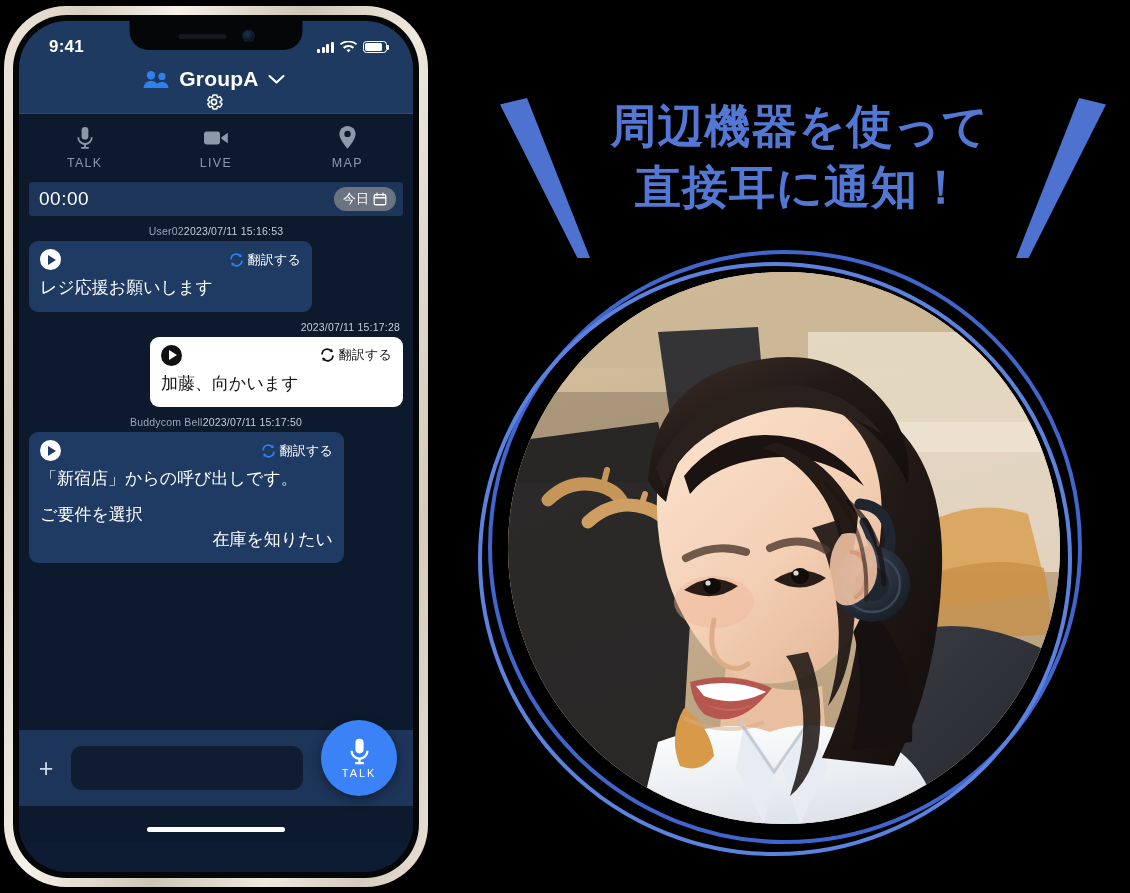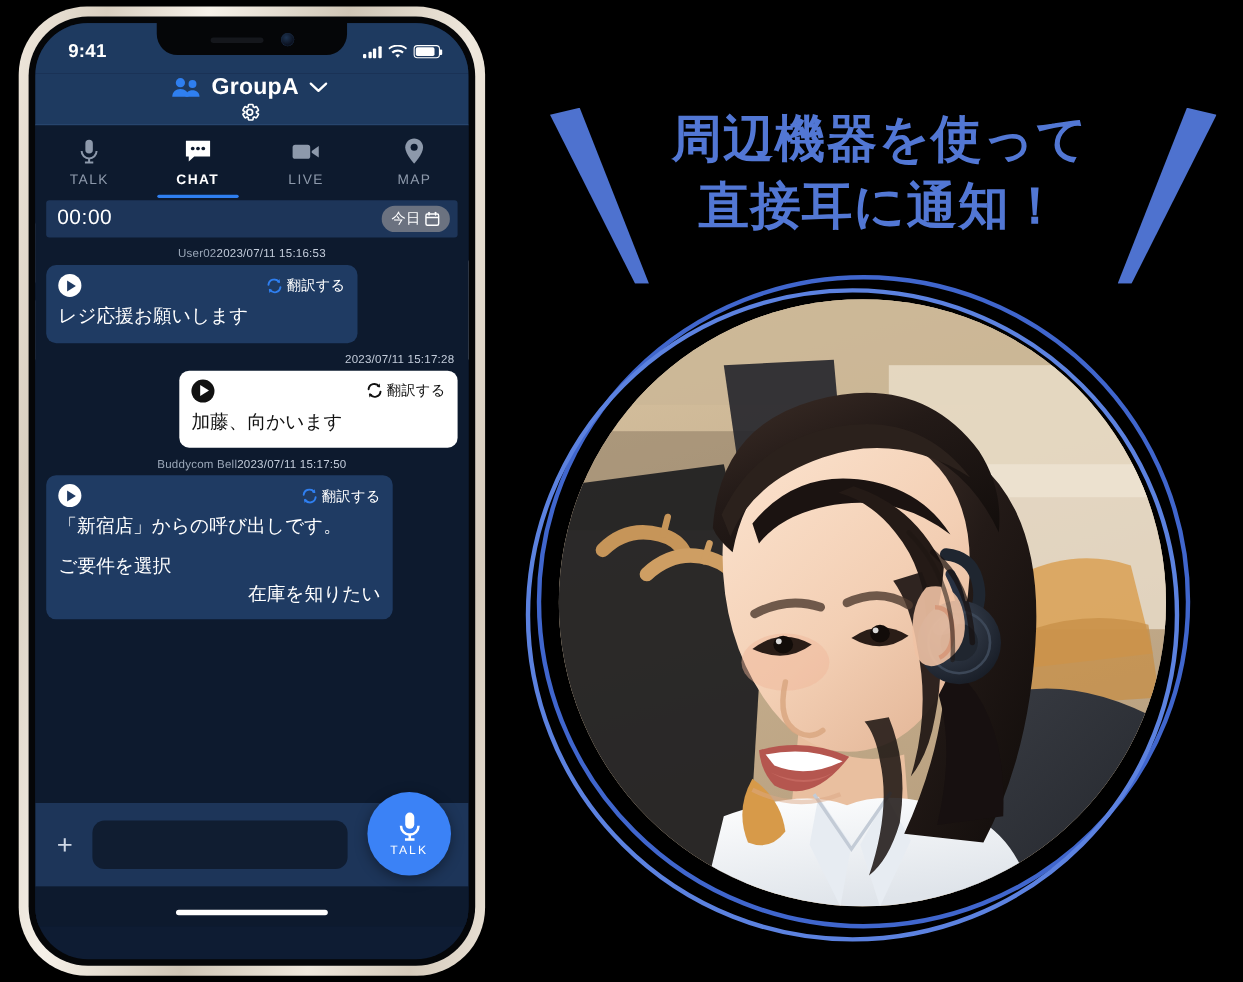--- a/index.html
+++ b/index.html
@@ -8,21 +8,21 @@
     width: 1130px; height: 893px;
     background: #000000;
     overflow: hidden;
     font-family: "Liberation Sans", "DejaVu Sans", sans-serif;
   }
 
   #stage { position: relative; width: 1130px; height: 893px; }
 
   
   #phone-device {
-    position: absolute; left: 17px; top: 6px;
+    position: absolute; left: 4px; top: 6px;
     width: 424px; height: 881px;
     border-radius: 62px;
     background: linear-gradient(100deg,#efe7dc 0%,#d9cfc0 14%,#f6f1e9 30%,#cfc5b5 52%,#efe8dd 72%,#d5cabb 88%,#e8e0d4 100%);
     padding: 9px;
     box-shadow: 0 10px 34px rgba(0,0,0,0.65);
   }
   #phone-bezel {
     width: 100%; height: 100%;
     border-radius: 54px;
     background: #050608;
@@ -320,32 +320,20 @@
                 <rect x="6.6" y="1" width="6.8" height="12.6" rx="3.4" fill="currentColor"></rect>
                 <path d="M3.2 11.2a6.8 6.8 0 0 0 13.6 0" fill="none" stroke="currentColor" stroke-width="1.8"></path>
                 <line x1="10" y1="18" x2="10" y2="21.6" stroke="currentColor" stroke-width="1.8"></line>
                 <line x1="6.2" y1="21.8" x2="13.8" y2="21.8" stroke="currentColor" stroke-width="1.8"></line>
               </svg>
             </span>
             <span class="tab-label">TALK</span>
 
           </div>
 
-          <div class="tab active">
-            <span class="tab-ico">
-              <svg width="26" height="23" viewBox="0 0 26 23">
-                <path d="M2 2h22v14.2H9.6L4.6 20.8v-4.6H2z" fill="currentColor"></path>
-                <circle cx="8.2" cy="9" r="1.7" fill="#0d1a2e"></circle>
-                <circle cx="13" cy="9" r="1.7" fill="#0d1a2e"></circle>
-                <circle cx="17.8" cy="9" r="1.7" fill="#0d1a2e"></circle>
-              </svg>
-            </span>
-            <span class="tab-label">CHAT</span>
-            <span class="tab-underline"></span>
-          </div>
 
           <div class="tab">
             <span class="tab-ico">
               <svg width="26" height="18" viewBox="0 0 26 18">
                 <rect x="1" y="2.6" width="16" height="12.8" rx="2.4" fill="currentColor"></rect>
                 <path d="M18.4 8.2l6.4-4.4v10.4l-6.4-4.4z" fill="currentColor"></path>
               </svg>
             </span>
             <span class="tab-label">LIVE</span>
 

